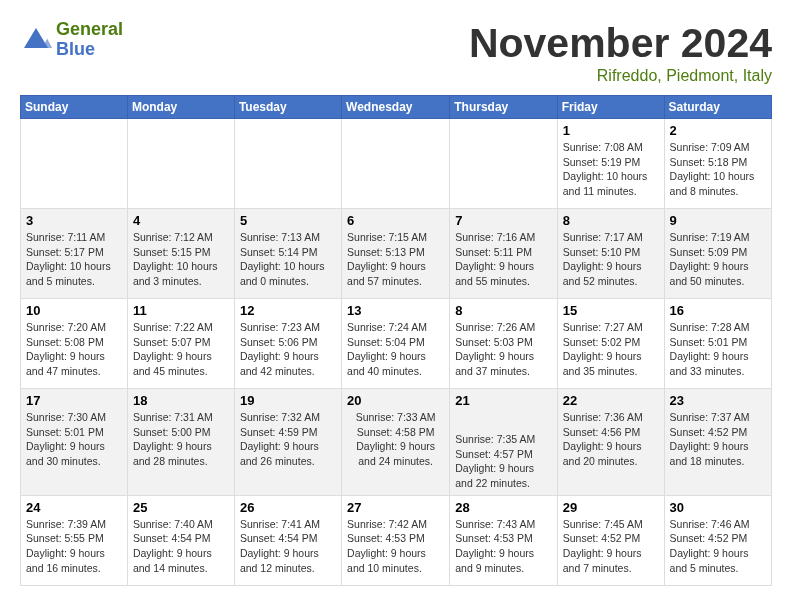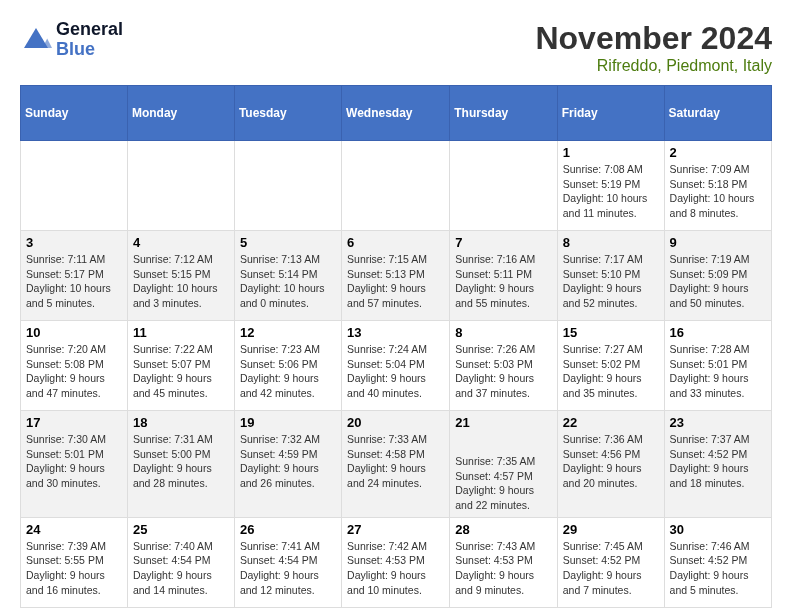--- a/index.html
+++ b/index.html
@@ -20,49 +20,49 @@
       display: flex;
       align-items: center;
       gap: 4px;
     }
     .logo-text {
       font-size: 18px;
       font-weight: bold;
       color: #333;
       line-height: 1.1;
     }
-    .logo-text span { color: #0f172a; }
+    .logo-text span { color: #4d7c0f; }
     .logo-icon {
       width: 32px;
       height: 32px;
     }
     .title-block {
       text-align: right;
     }
     .title-block h1 {
-      font-size: 32px;
+      font-size: 41px;
       font-weight: bold;
       color: #333;
     }
     .title-block h2 {
       font-size: 16px;
       color: #4d7c0f;
       font-weight: normal;
     }
     table {
       width: 100%;
       border-collapse: collapse;
       font-size: 11px;
     }
     thead tr {
       background-color: #4472C4;
       color: white;
     }
     thead th {
-      padding: 20px 4px;
+      padding: 4px 4px;
       text-align: left;
       font-weight: bold;
       font-size: 12px;
       border: 1px solid #3a62b0;
     }
     tbody tr {
       vertical-align: top;
     }
     tbody tr:nth-child(odd) {
       background-color: #fff;
@@ -249,21 +249,21 @@
 Daylight: 9 hours and 28 minutes.</div>
         </td>
         <td>
           <span class="day-num">19</span>
           <div class="day-info" style="white-space: pre-line;">Sunrise: 7:32 AM
 Sunset: 4:59 PM
 Daylight: 9 hours and 26 minutes.</div>
         </td>
         <td>
           <span class="day-num">20</span>
-          <div class="day-info" style="white-space: pre-line;">Sunrise: 7:33 AM
+          <div class="day-info" style="white-space: pre-line; text-align: center;">Sunrise: 7:33 AM
 Sunset: 4:58 PM
 Daylight: 9 hours and 24 minutes.</div>
         </td>
         <td>
           <span class="day-num">21</span>
           <div class="day-info" style="white-space: pre-line; margin-top: 24px;">Sunrise: 7:35 AM
 Sunset: 4:57 PM
 Daylight: 9 hours and 22 minutes.</div>
         </td>
         <td>

